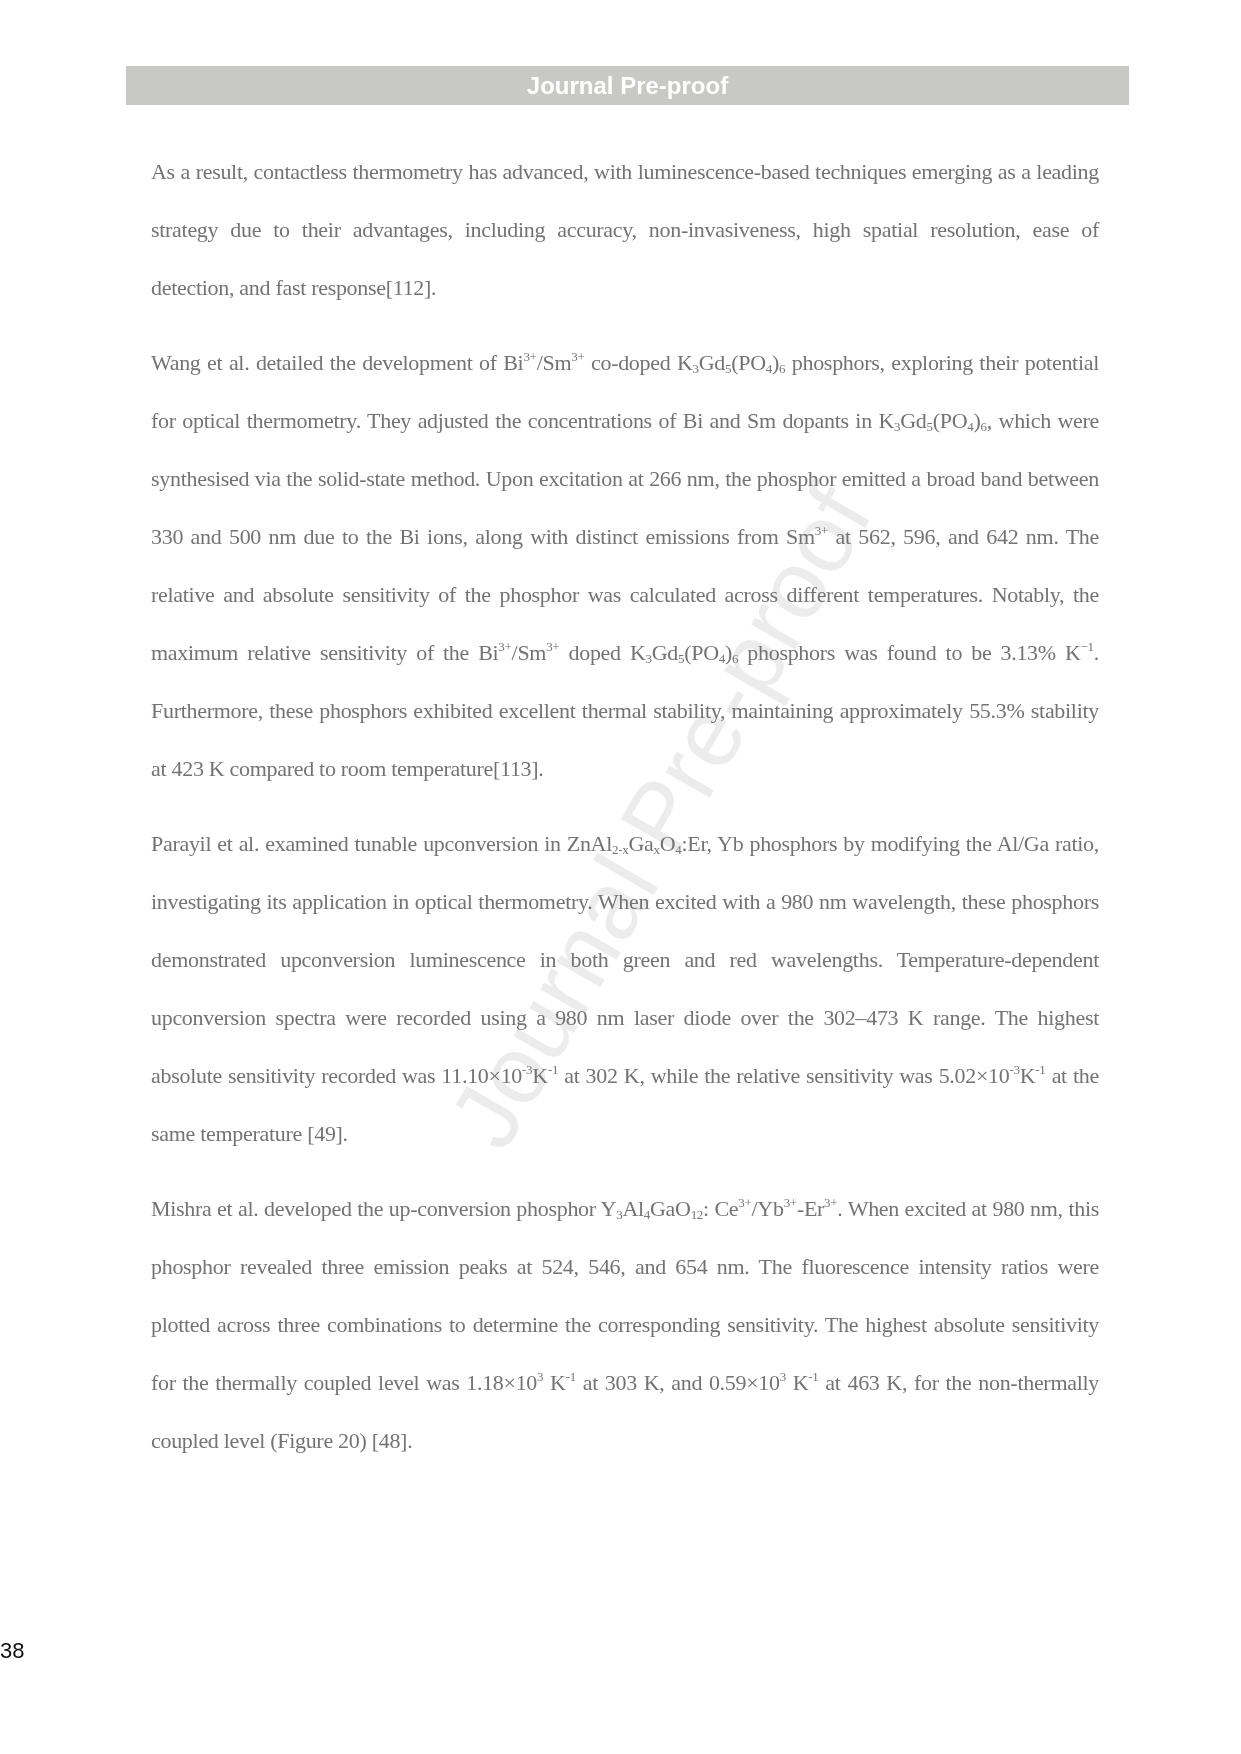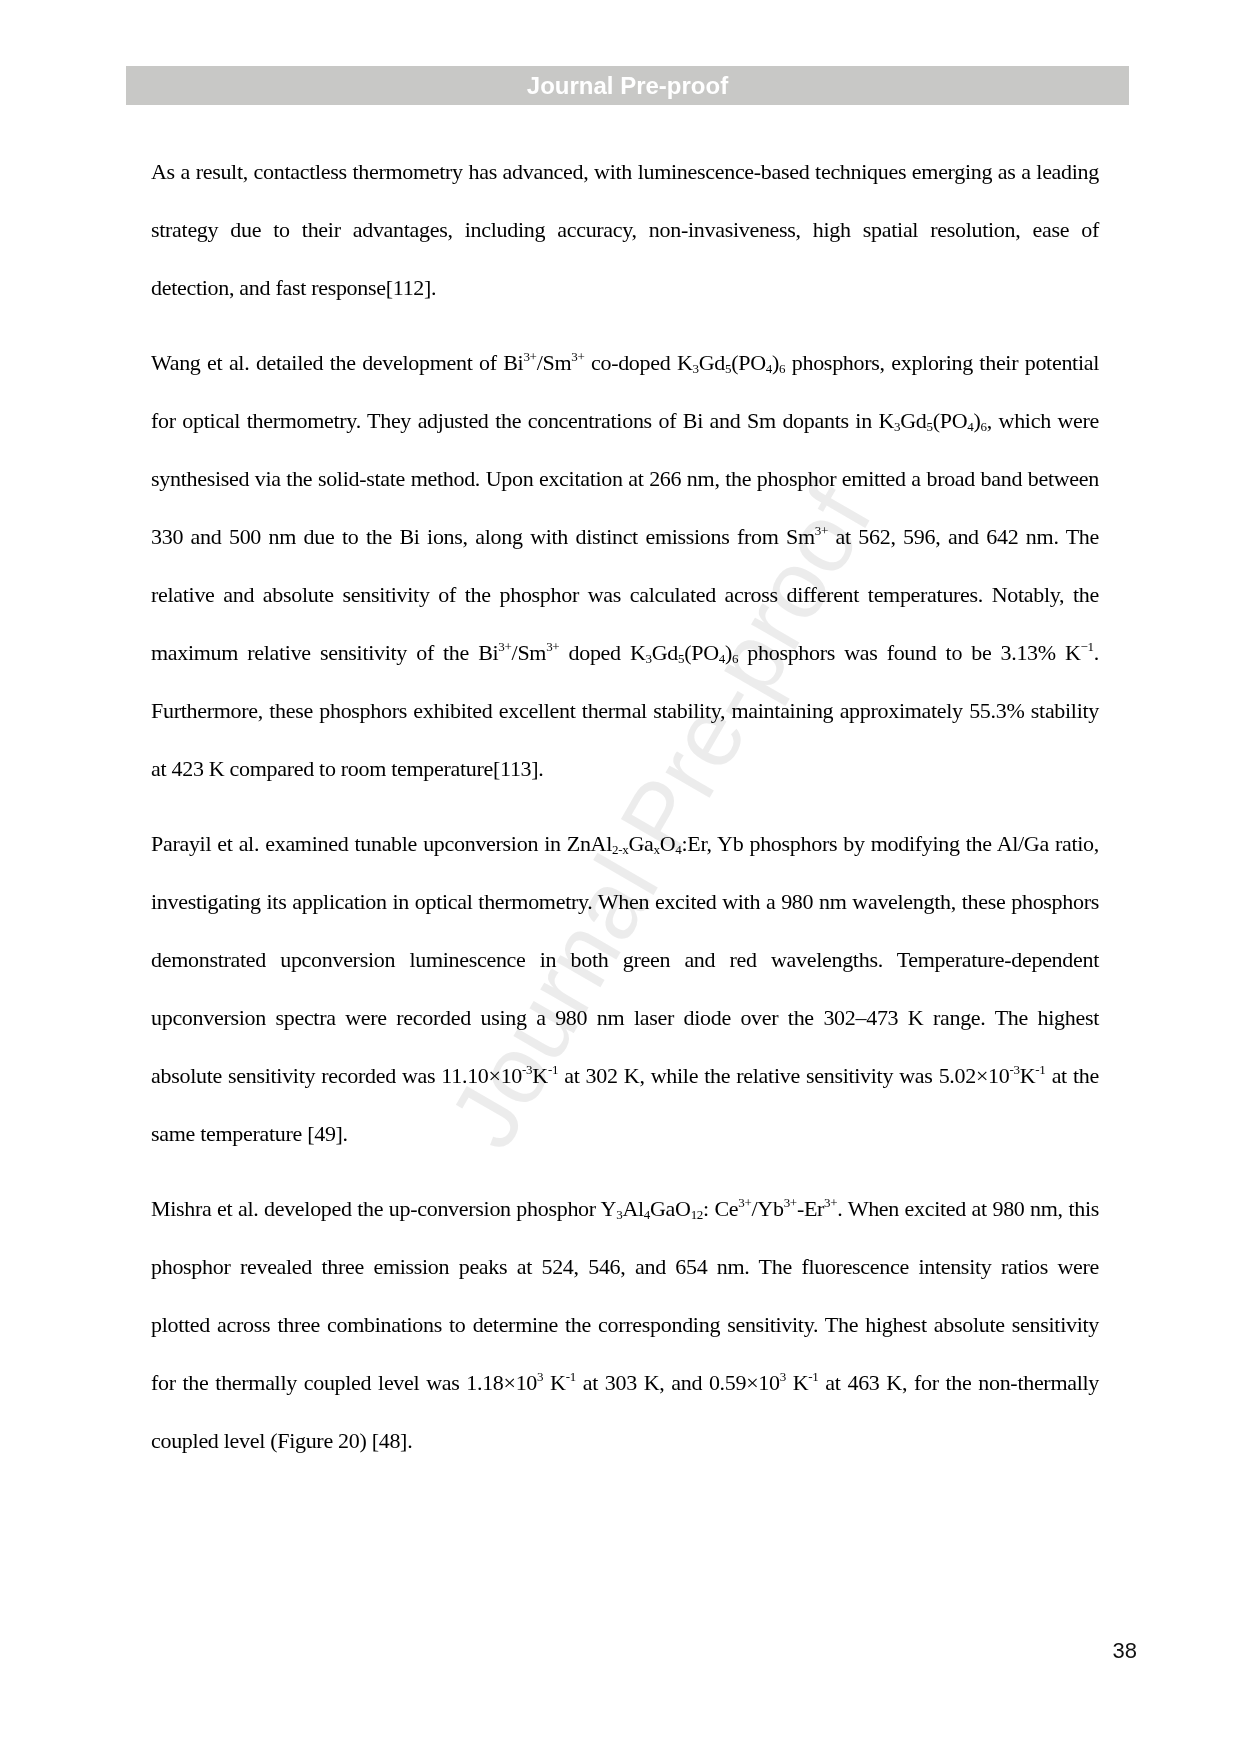--- a/index.html
+++ b/index.html
@@ -6,36 +6,36 @@
   body { width:1241px; height:1754px; position:relative; overflow:hidden; }
   .header-bar {
     position:absolute; left:126px; top:66px; width:1003px; height:39px;
     background:#c8c8c6; display:flex; align-items:center; justify-content:center;
   }
   .header-title {
     color:#ffffff; font-family:"Liberation Sans", sans-serif; font-weight:bold; font-size:24px;
   }
   .content {
     position:absolute; left:151px; top:143px; width:948px;
-    font-family:"Liberation Serif", serif; font-size:22px; color:#000000;
+    font-family:"Liberation Serif", serif; font-size:22px; color:#737373;
     line-height:58px;
   }
   .para { margin:0 0 17px 0; text-align:justify; letter-spacing:-0.3px; }
   sup, sub { font-size:13px; line-height:0; }
   sup { vertical-align:9px; }
   sub { vertical-align:-3px; }
   .watermark {
     position:absolute; left:300px; top:780px; transform:rotate(-60deg);
     transform-origin:center; font-family:"Liberation Sans", sans-serif; font-size:96px;
     color:rgba(200,200,200,0.35); white-space:nowrap; width:700px; text-align:center;
     pointer-events:none;
   }
   .page-number {
-    position:absolute; left:0; width:1089px; top:1638px; text-align:right;
-    font-family:"Liberation Sans", sans-serif; font-size:22px; color:#111;padding-left:48px;
+    position:absolute; left:0; width:1089px; top:1638px; text-align:left;
+    font-family:"Liberation Sans", sans-serif; font-size:22px; color:#111;
   }
 </style>
 </head>
 <body>
 
 <div class="header-bar">
   <span class="header-title">Journal Pre-proof</span>
 </div>
 
 <div class="watermark">Journal Pre-proof</div>

